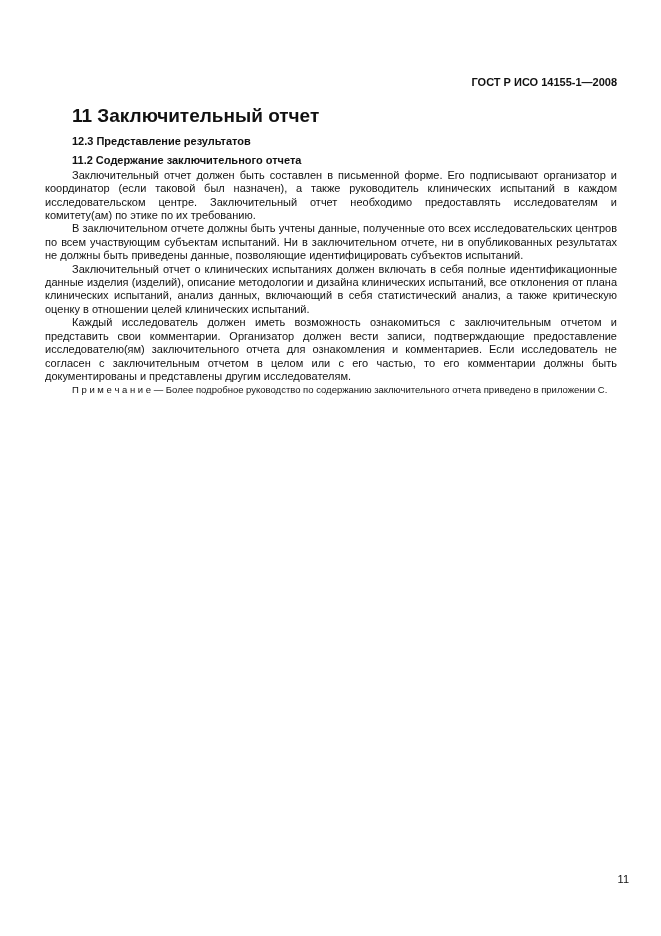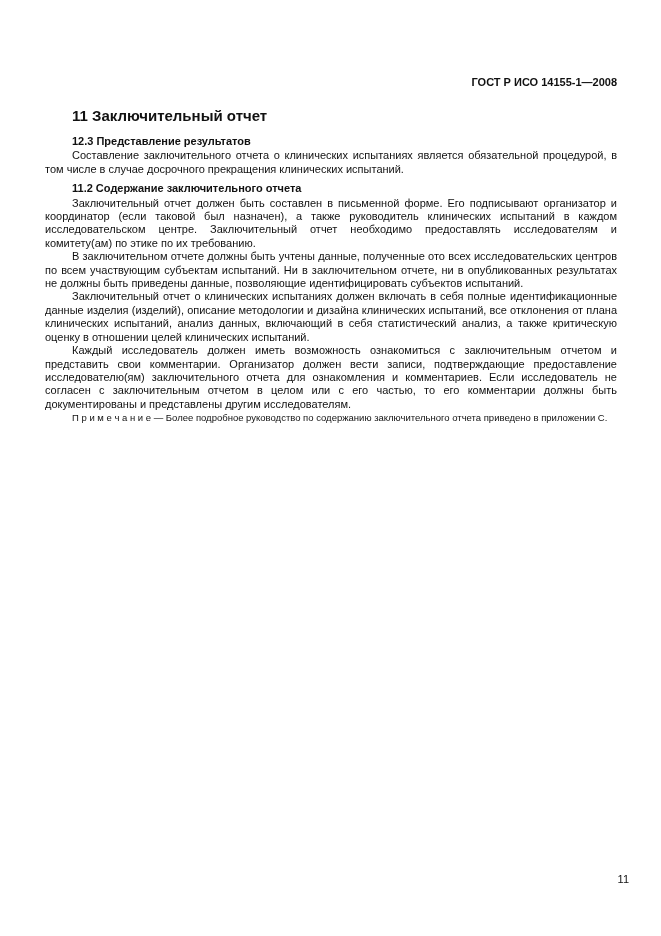--- a/index.html
+++ b/index.html
@@ -34,21 +34,21 @@
     margin-bottom: 19px;
   }
   p.para {
     font-size: 11px;
     line-height: 13.4px;
     text-align: justify;
     text-indent: 27px;
     margin: 0;
   }
   h1.section-title {
-    font-size: 15px;
+    font-size: 19px;
     line-height: 16px;
     font-weight: bold;
     margin: 17px 0 11px 27px;
   }
   h2.sub-title {
     font-size: 11px;
     line-height: 13.4px;
     font-weight: bold;
     margin: 6px 0 1px 0;
     text-indent: 27px;
@@ -74,21 +74,20 @@
 <div class="page">
   <div class="content">
 
     <div class="doc-header">ГОСТ Р ИСО 14155-1—2008</div>
 
 
     <h1 class="section-title">11  Заключительный отчет</h1>
 
     <h2 class="sub-title">12.3  Представление результатов</h2>
 
-    <p class="para">Составление заключительного отчета о клинических испытаниях является обязательной процедурой, в том числе в случае досрочного прекращения клинических испытаний.</p>
 
     <h2 class="sub-title">11.2  Содержание заключительного отчета</h2>
 
     <p class="para">Заключительный отчет должен быть составлен в письменной форме. Его подписывают организатор и координатор (если таковой был назначен), а также руководитель клинических испытаний в каждом исследовательском центре. Заключительный отчет необходимо предоставлять исследователям и комитету(ам) по этике по их требованию.</p>
 
     <p class="para">В заключительном отчете должны быть учтены данные, полученные ото всех исследовательских центров по всем участвующим субъектам испытаний. Ни в заключительном отчете, ни в опубликованных результатах не должны быть приведены данные, позволяющие идентифицировать субъектов испытаний.</p>
 
     <p class="para">Заключительный отчет о клинических испытаниях должен включать в себя полные идентификационные данные изделия (изделий), описание методологии и дизайна клинических испытаний, все отклонения от плана клинических испытаний, анализ данных, включающий в себя статистический анализ, а также критическую оценку в отношении целей клинических испытаний.</p>
 
     <p class="para">Каждый исследователь должен иметь возможность ознакомиться с заключительным отчетом и представить свои комментарии. Организатор должен вести записи, подтверждающие предоставление исследователю(ям) заключительного отчета для ознакомления и комментариев. Если исследователь не согласен с заключительным отчетом в целом или с его частью, то его комментарии должны быть документированы и представлены другим исследователям.</p>

